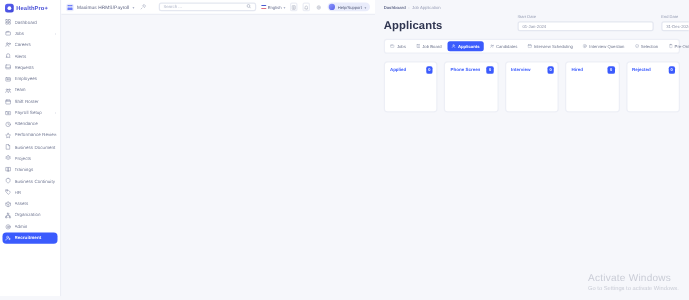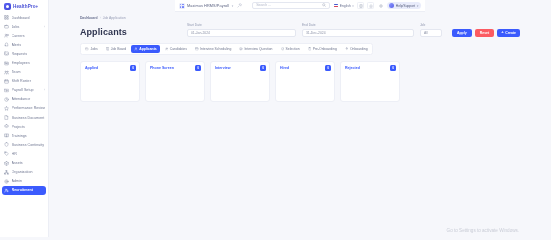--- a/index.html
+++ b/index.html
@@ -57,21 +57,21 @@
     font-size: 3px; color: #b6bbcc; margin-left: auto;
   }
   .nav-item.active {
     background: #3b5bfd; border-radius: 3px;
     margin: 0 2px; padding: 0 2px 0 2px;
   }
   .nav-item.active .nav-label { color: #ffffff; font-weight: bold; }
   .nav-item.active .ico { color: #ffffff; }
 
   
-  .main { flex: 1; display: flex; flex-direction: column; min-width: 0; align-items: center; }
+  .main { flex: 1; display: flex; flex-direction: row; min-width: 0; }
 
   
   .topbar {
     height: 12px; background: #ffffff;
     border-bottom: 1px solid #eceef5;
     display: flex; align-items: center;
     padding: 0 4px; gap: 4px;
   }
   .tb-left { display:flex; align-items:center; gap:2.5px; }
   .tb-grid {
@@ -644,18 +644,19 @@
           <div class="column">
             <div class="col-head">
               <span class="col-title">Rejected</span>
               <span class="col-count">0</span>
             </div>
             <div class="col-body"></div>
           </div>
         </div>
 
       <div class="watermark">
+        <div class="wm-title">Activate Windows</div>
         <div class="wm-sub">Go to Settings to activate Windows.</div>
       </div>
 
     </section>
   </div>
 </div>
 
 </body></html>

